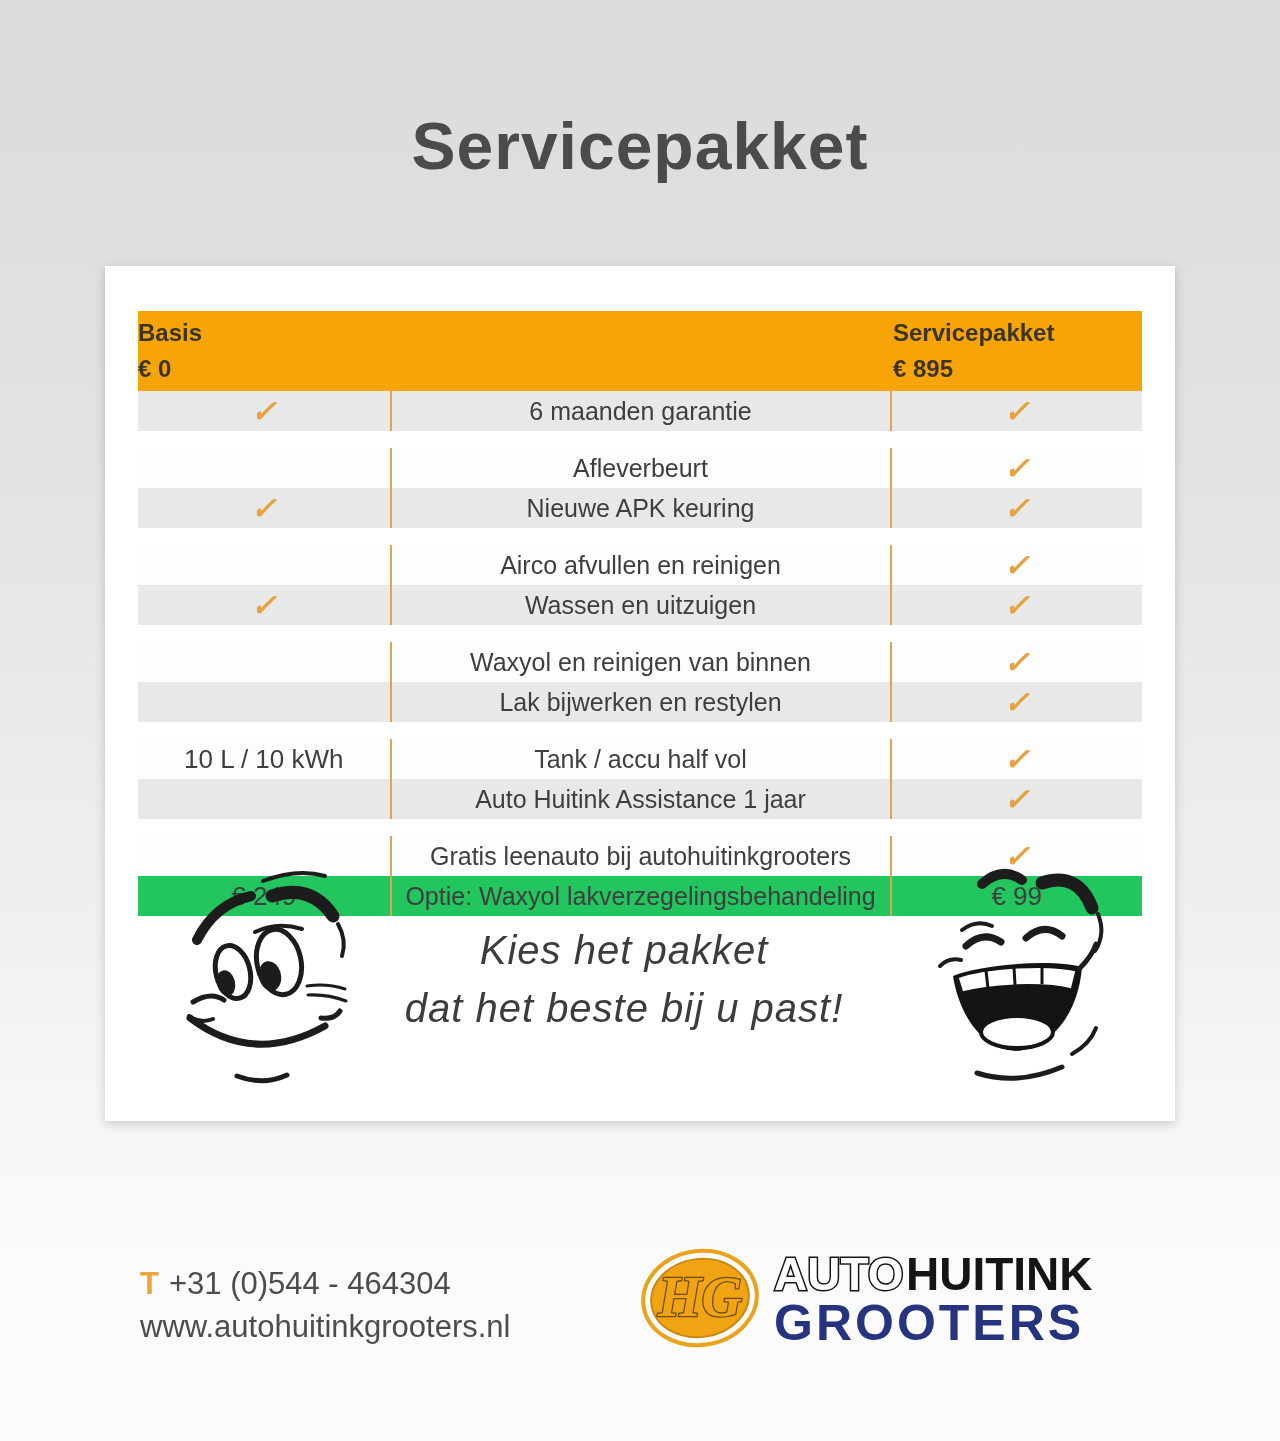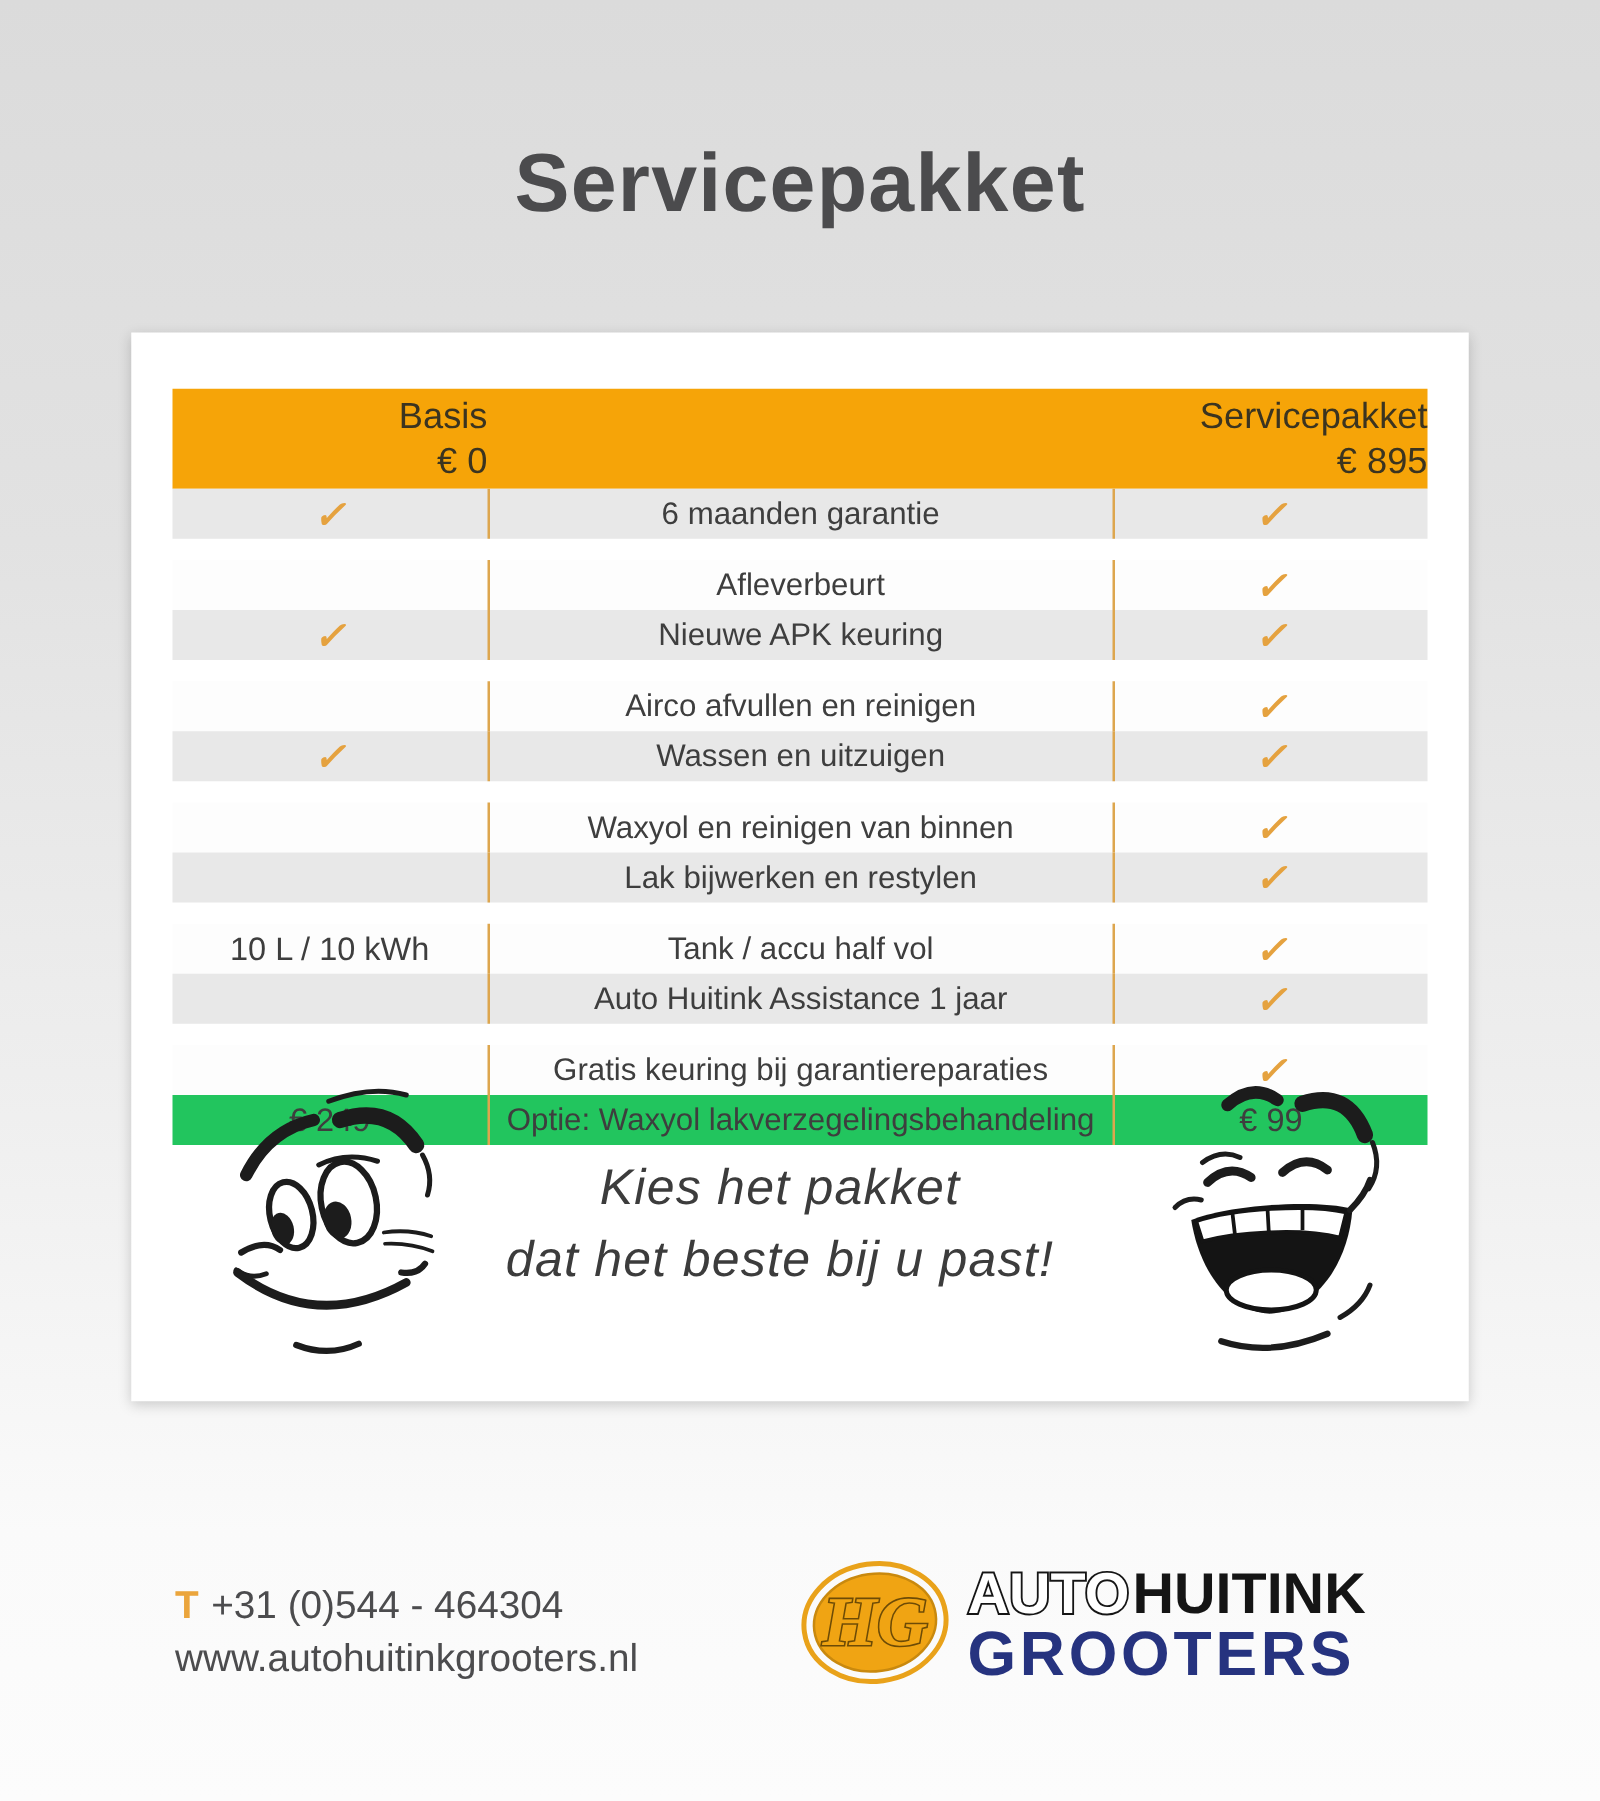--- a/index.html
+++ b/index.html
@@ -13,21 +13,21 @@
     text-align:center;font-size:66px;font-weight:bold;color:#4b4b4d;letter-spacing:1px;
   }
   .card{
     position:absolute;left:105px;top:266px;width:1070px;height:855px;
     background:#ffffff;box-shadow:0 3px 10px rgba(0,0,0,0.18);
   }
   .table{position:absolute;left:33px;top:45px;width:1004px;}
   .thead{
     display:flex;height:80px;background:#f6a408;align-items:center;color:#3b3420;
   }
-  .th{font-weight:normal;font-size:29px;line-height:36px;text-align:right;}
+  .th{font-weight:bold;font-size:24px;line-height:36px;text-align:left;}
   .th-left{width:252px;}
   .th-mid{width:503px;}
   .th-right{width:249px;}
   .row{display:flex;height:40px;align-items:stretch;font-size:26px;color:#3e3e3e;}
   .row.even{background:#e8e8e8;}
   .row.odd{background:#fdfdfd;margin-top:17px;}
   .row.highlight{background:#22c55e;}
   .cell{display:flex;align-items:center;justify-content:center;white-space:nowrap;}
   .c1{width:252px;}
   .c2{width:499px;border-left:2px solid #dda64e;border-right:2px solid #dda64e;font-size:25px;text-align:center;}
@@ -165,21 +165,21 @@
         </div>
       <div class="cell c3">
           <span class="cell-val check">✓</span>
         </div>
     </div>
     <div class="row odd">
       <div class="cell c1">
           <span class="cell-val"></span>
         </div>
       <div class="cell c2">
-          <span class="cell-val">Gratis keuring bij garantiereparaties</span>
+          <span class="cell-val">Gratis leenauto bij autohuitinkgrooters</span>
         </div>
       <div class="cell c3">
           <span class="cell-val check">✓</span>
         </div>
     </div>
     <div class="row highlight">
       <div class="cell c1">
           <span class="cell-val">€ 249</span>
         </div>
       <div class="cell c2">

